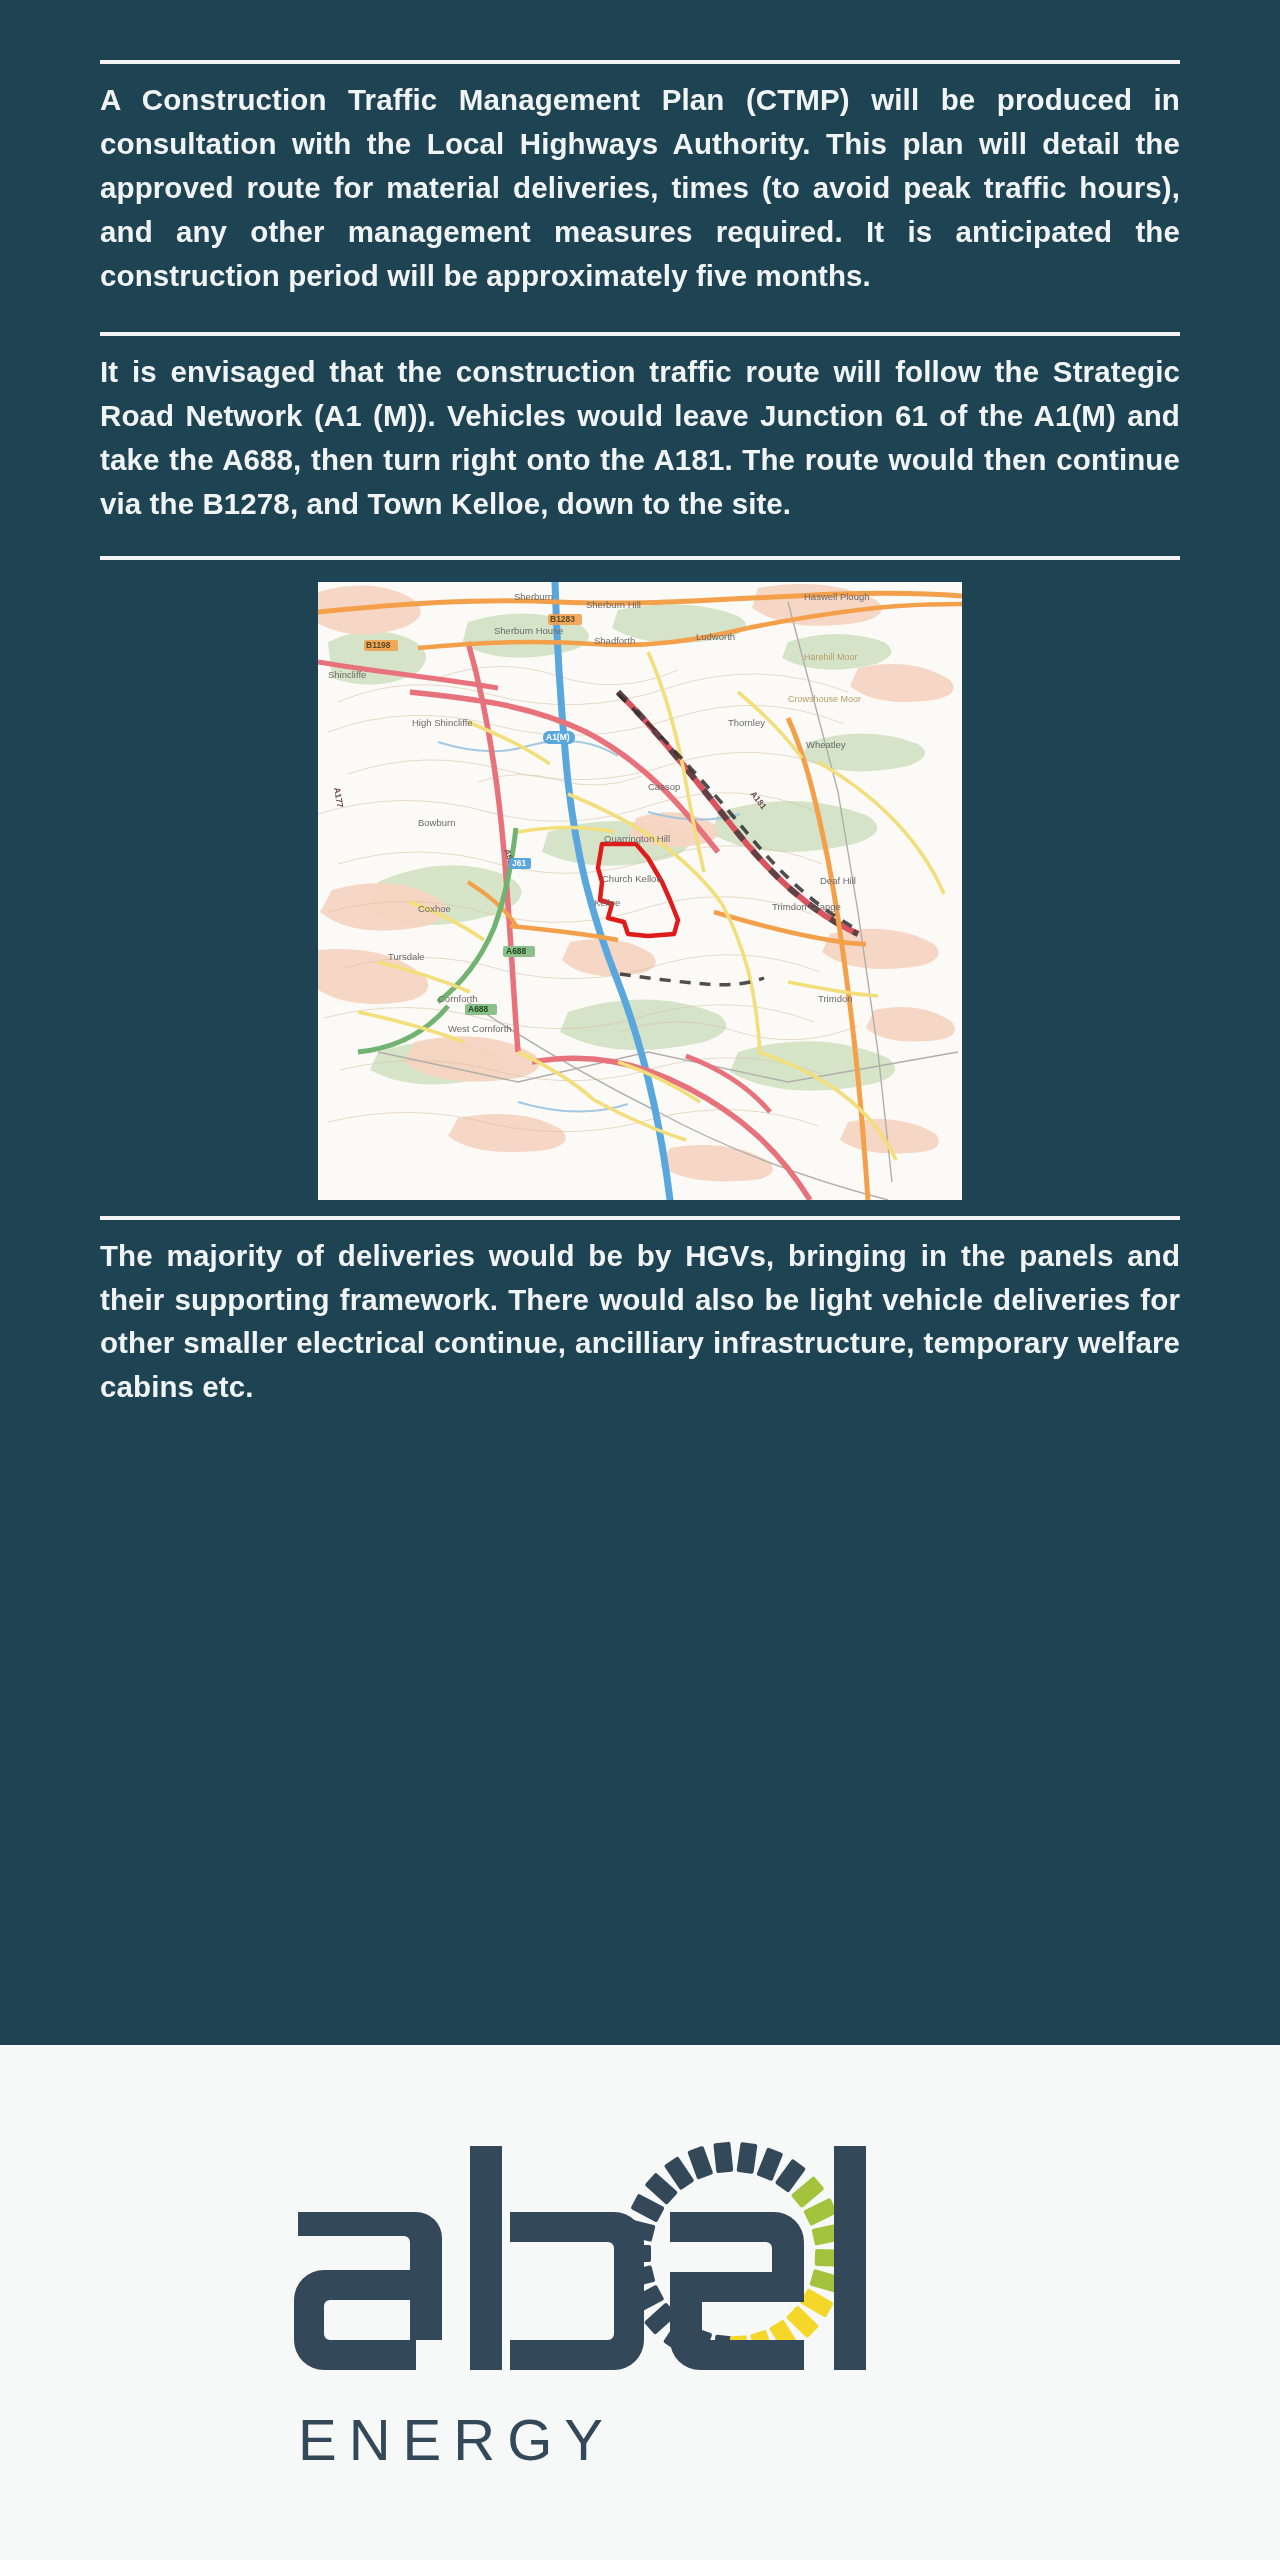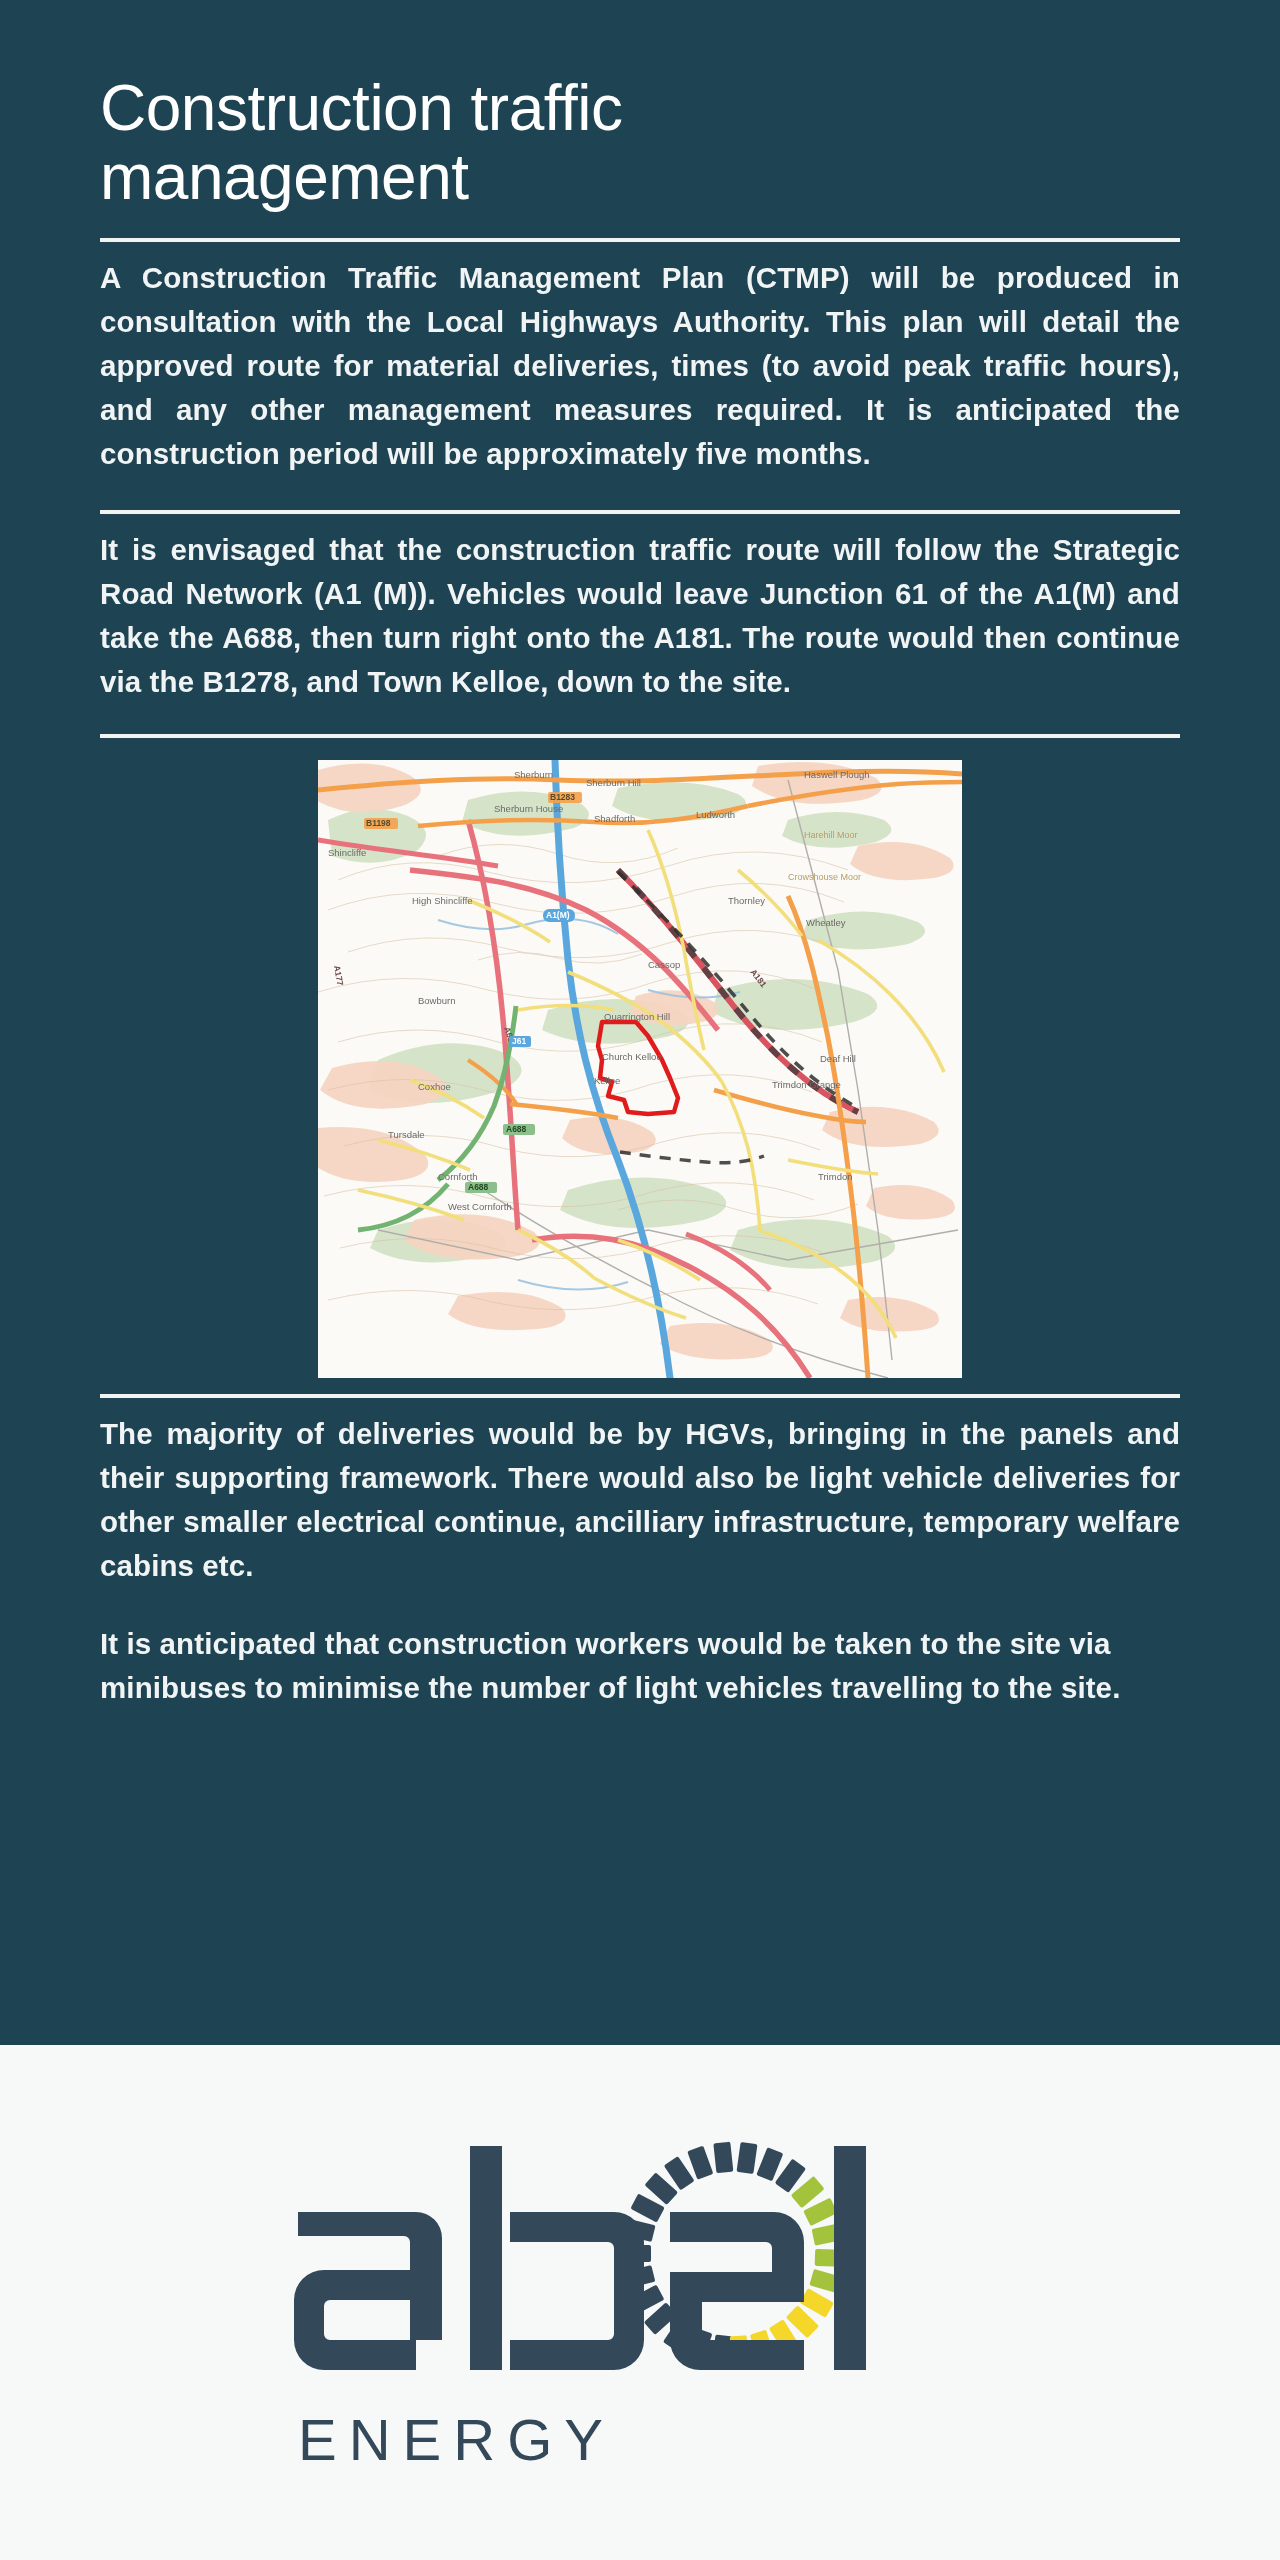--- a/index.html
+++ b/index.html
@@ -67,21 +67,20 @@
   }
   .logo-svg { position:absolute; left:278px; top:28px; }
 </style>
 </head>
 <body>
 
 <div class="page">
 
   <section class="panel">
 
-    <h1 class="title">Construction traffic management</h1>
 
     <div class="rule"></div>
 
     <p class="body-text">A Construction Traffic Management Plan (CTMP) will be produced in consultation with the Local Highways Authority. This plan will detail the approved route for material deliveries, times (to avoid peak traffic hours), and any other management measures required. It is anticipated the construction period will be approximately five months.</p>
 
     <div class="p-gap"></div>
     <div class="rule"></div>
 
     <p class="body-text">It is envisaged that the construction traffic route will follow the Strategic Road Network (A1 (M)). Vehicles would leave Junction 61 of the A1(M) and take the A688, then turn right onto the A181. The route would then continue via the B1278, and Town Kelloe, down to the site.</p>
 
@@ -271,21 +270,20 @@
         </g>
       </svg>
     </figure>
 
     <div class="rule tight"></div>
 
     <p class="body-text">The majority of deliveries would be by HGVs, bringing in the panels and their supporting framework. There would also be light vehicle deliveries for other smaller electrical continue, ancilliary infrastructure, temporary welfare cabins etc.</p>
 
     <div class="p-gap"></div>
 
-    <p class="body-text last-left">It is anticipated that construction workers would be taken to the site via minibuses to minimise the number of light vehicles travelling to the site.</p>
   </section>
 
   <footer class="footer">
     <div class="logo-block">
       <svg class="logo-svg" width="700" height="430" viewBox="0 0 700 430">
 
         <g>
 
           <g fill="#33495a">
             <g transform="rotate(-104 455 170)">

